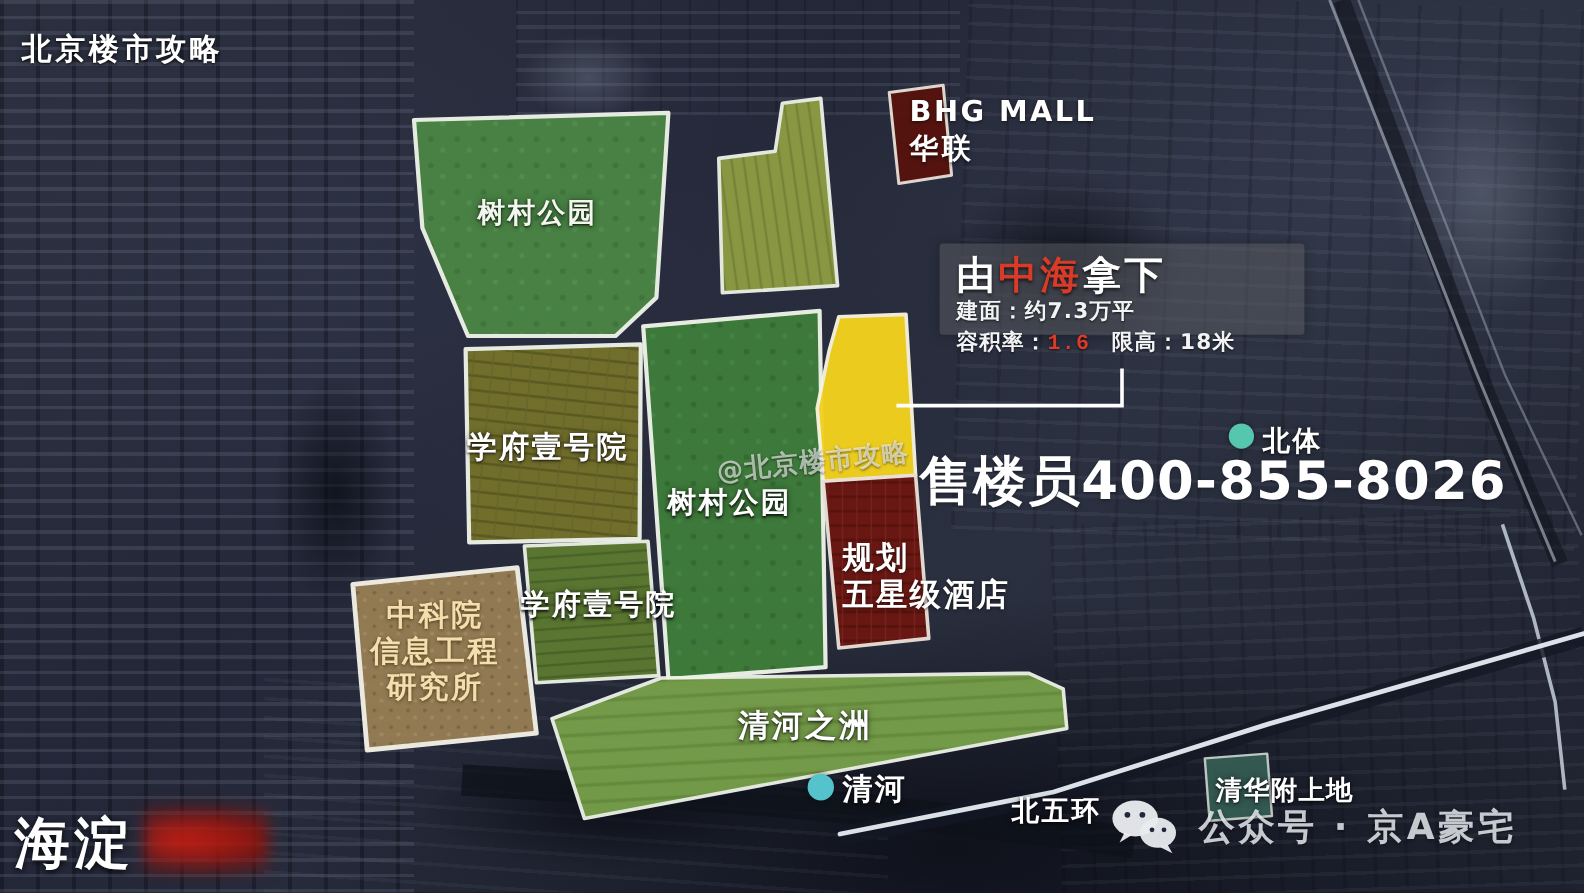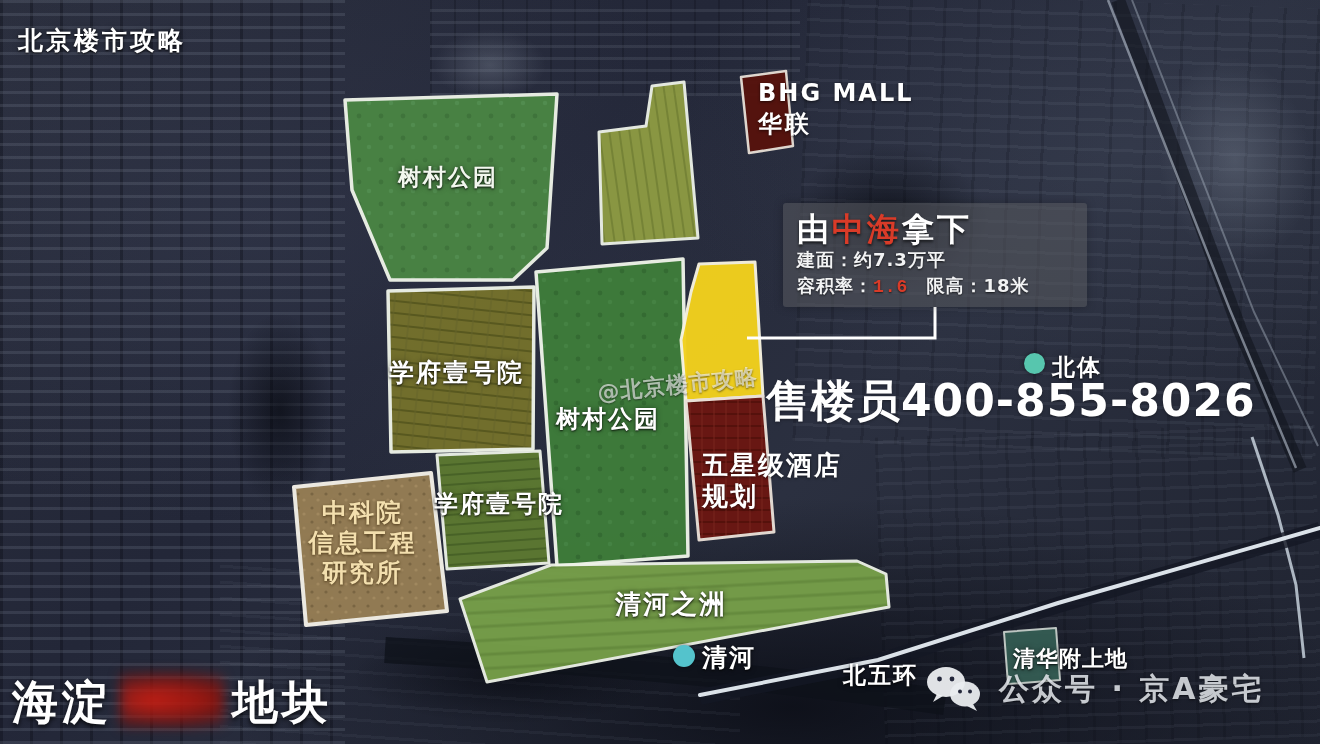--- a/index.html
+++ b/index.html
@@ -36,21 +36,21 @@
   .patch-dark{background:radial-gradient(ellipse closest-side, rgba(4,6,12,.6), transparent 75%);}
   .patch-light{background:radial-gradient(ellipse closest-side, rgba(140,150,166,.32), transparent 80%);}
   
   .lbl{position:absolute;color:#fff;font-weight:bold;letter-spacing:2px;
     text-shadow:0 1px 2px rgba(0,0,0,.8),0 0 6px rgba(0,0,0,.45);white-space:nowrap;}
   .lbl-green{color:#f2f7ee;}
   .wm{position:absolute;color:rgba(255,255,255,.62);font-weight:bold;white-space:nowrap;
     text-shadow:0 1px 2px rgba(0,0,0,.5);}
   .dot{position:absolute;border-radius:50%;box-shadow:0 0 4px rgba(0,0,0,.5);}
   
-  .callout{position:absolute;left:783px;top:203px;width:304px;height:104px;
+  .callout{position:absolute;left:783px;top:203px;width:304px;height:76px;
     background:rgba(88,90,94,.55);border-radius:3px;padding:8px 0 0 14px;box-sizing:border-box;
     box-shadow:0 0 10px rgba(0,0,0,.25);}
   .callout .t{font-size:32px;font-weight:bold;color:#fff;letter-spacing:3px;
     text-shadow:0 2px 3px rgba(0,0,0,.7);line-height:36px;}
   .callout .t .hl{color:#d93b28;}
   .callout .d{font-size:18px;font-weight:bold;color:#f2f3f4;letter-spacing:1px;
     text-shadow:0 1px 2px rgba(0,0,0,.7);line-height:26px;}
   .callout .d .hl{color:#d93b28;font-family:Liberation Mono, monospace;}
   
   .phone{position:absolute;left:766px;top:372px;font-size:44px;font-weight:600;color:#fff;
@@ -157,22 +157,22 @@
   <div class="lbl lbl-green" style="left:398px;top:162px;font-size:23px;">树村公园</div>
   <div class="lbl" style="left:389px;top:356px;font-size:25px;">学府壹号院</div>
   <div class="lbl" style="left:556px;top:403px;font-size:24px;">树村公园</div>
   <div class="lbl" style="left:434px;top:488px;font-size:24px;">学府壹号院</div>
   <div class="plbl cas-lbl" style="left:300px;top:498px;width:125px;">
     <div>中科院</div>
     <div>信息工程</div>
     <div>研究所</div>
   </div>
   <div class="plbl" style="left:702px;top:450px;font-size:26px;font-weight:bold;letter-spacing:2px;line-height:31px;">
+    <div>规划</div>
     <div>五星级酒店</div>
-    <div>规划</div>
   </div>
   <div class="lbl" style="left:615px;top:587px;font-size:26px;">清河之洲</div>
   <div class="plbl" style="left:758px;top:78px;font-size:24px;font-weight:bold;letter-spacing:3px;line-height:31px;">
     <div style="letter-spacing:2px;">BHG MALL</div>
     <div>华联</div>
   </div>
   <div class="lbl qinghua-lbl" style="left:1013px;top:644px;">清华附上地</div>
 
   <div class="dot" style="left:1024px;top:353px;width:21px;height:21px;background:#57c6ae;"></div>
   <div class="lbl" style="left:1052px;top:352px;font-size:23px;">北体</div>
@@ -191,21 +191,20 @@
     <div class="d">
       <span>容积率：</span><span class="hl">1.6</span><span style="display:inline-block;width:18px;"></span><span>限高：</span><span>18米</span>
     </div>
   </div>
 
   <div class="phone">售楼员400-855-8026</div>
 
   <div class="title">
     <span>海淀</span>
     <span class="censor"></span>
-    <span>地块</span>
   </div>
 
   <div class="wechat-row">
     <svg width="58" height="46" viewBox="0 0 58 46">
       <ellipse cx="21" cy="16" rx="19" ry="15" fill="#f2f4f6" opacity="0.92"></ellipse>
       <path d="M12,28 L8,36 L18,30 Z" fill="#f2f4f6" opacity="0.92"></path>
       <circle cx="14.5" cy="13" r="2.4" fill="#23273a"></circle>
       <circle cx="27" cy="13" r="2.4" fill="#23273a"></circle>
       <ellipse cx="40" cy="28" rx="15" ry="12.5" fill="#e9ecef" opacity="0.95"></ellipse>
       <path d="M48,38 L52,45 L42,40 Z" fill="#e9ecef" opacity="0.95"></path>

